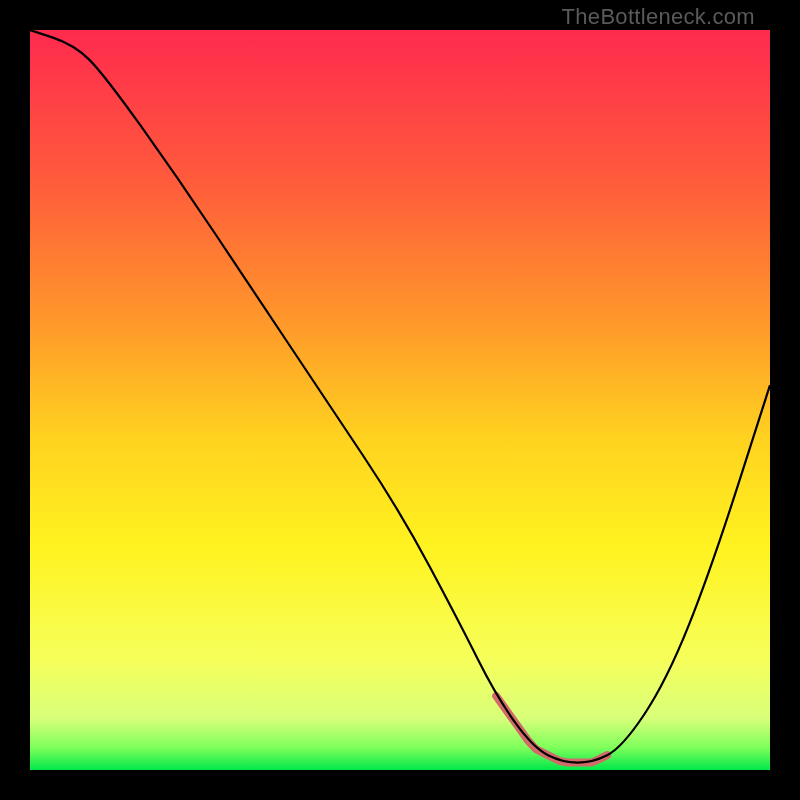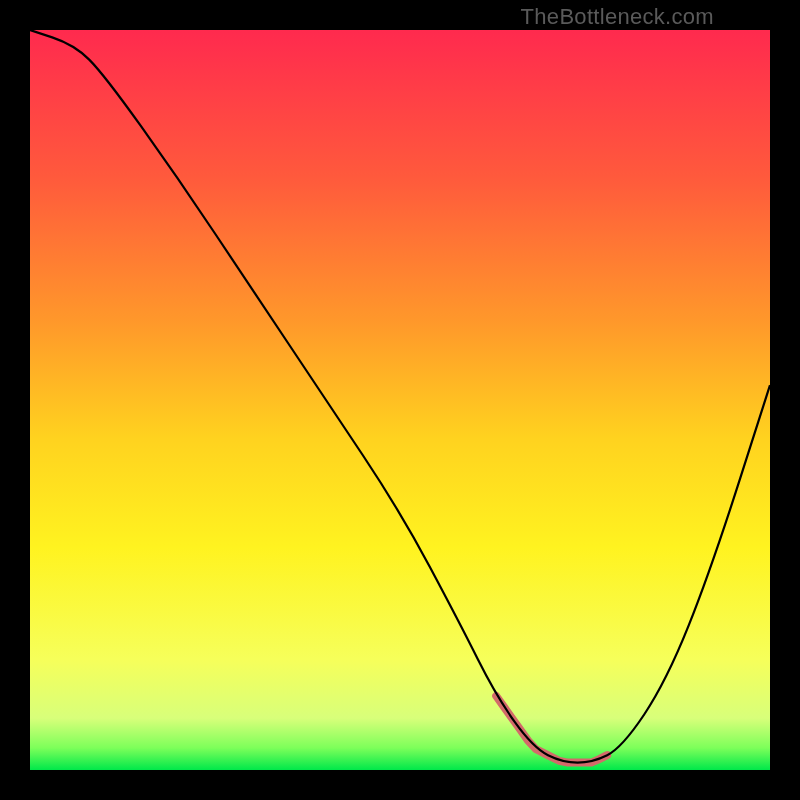--- a/index.html
+++ b/index.html
@@ -9,20 +9,21 @@
     height: 800px;
     background: #000;
     overflow: hidden;
     font-family: Arial, Helvetica, sans-serif;
   }
   .frame {
     position: relative;
     width: 724px;
     height: 800px;
     background: #000;
+    padding-left: 41px;
   }
   .watermark {
     position: absolute;
     top: 4px;
     right: 10px;
     color: #5a5a5a;
     font-size: 22px;
     font-weight: 500;
     letter-spacing: 0.3px;
     z-index: 4;

